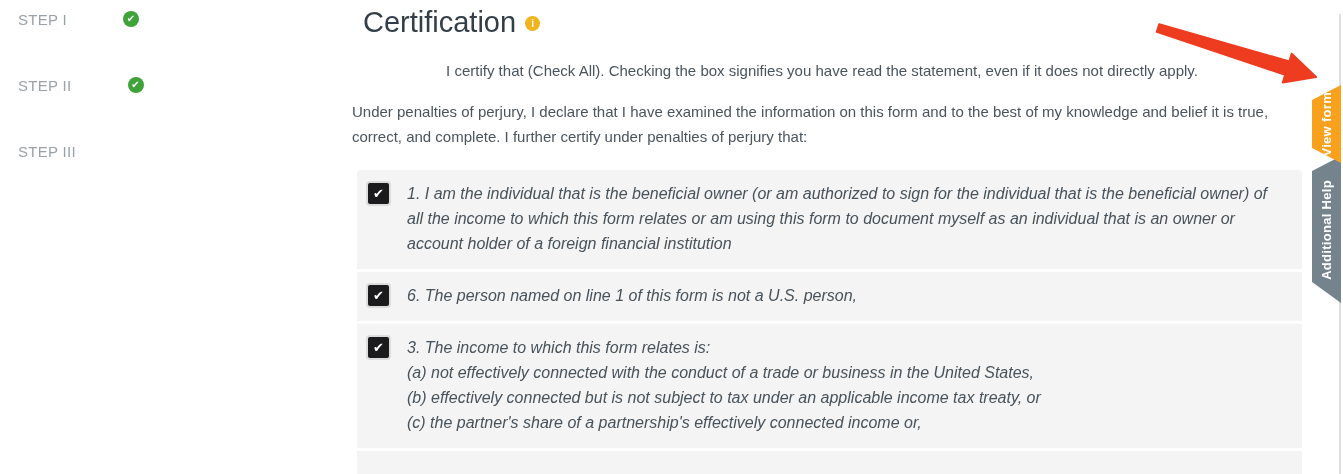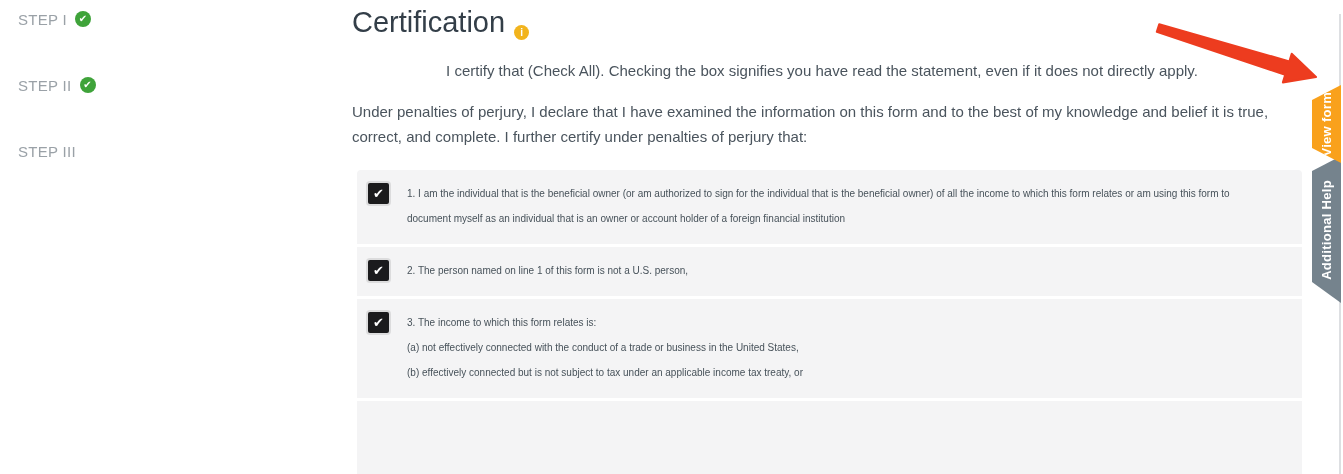--- a/index.html
+++ b/index.html
@@ -7,36 +7,36 @@
     width: 1343px; height: 474px;
     background: #ffffff;
     overflow: hidden;
     font-family: "Liberation Sans", "DejaVu Sans", sans-serif;
     position: relative;
   }
   #page { position: relative; width: 1343px; height: 474px; }
 
   
   .steps { position: absolute; left: 18px; top: 9px; }
-  .step { display: flex; align-items: center; height: 20px; margin-bottom: 46px; cursor: default; }
+  .step { display: flex; align-items: center; height: 20px; margin-bottom: 46px; cursor: default; gap: 48px; }
   .step-label {
     font-size: 15px; font-weight: 500; letter-spacing: .3px;
     color: #9aa1a7;
   }
   .step-check {
     width: 16px; height: 16px; margin-left: 8px;
     background: #3fa33a; border-radius: 50%;
     color: #fff; font-size: 10px; font-weight: 700;
     display: flex; align-items: center; justify-content: center;
     line-height: 1;
   }
 
   
   .main { position: absolute; left: 352px; top: 0; width: 946px; }
-  .page-title-row { margin-top: 4px; display: flex; align-items: flex-end; }
+  .page-title-row { margin-top: 4px; display: flex; align-items: center; margin-left: 11px; }
   .page-title {
     font-size: 29px; font-weight: 400; color: #333e48; line-height: 36px;
   }
   .info-icon {
     width: 15px; height: 15px; margin-left: 9px; margin-top: 2px;
     background: #f2b41d; border-radius: 50%;
     color: #fff; font-size: 10px; font-weight: 700; font-style: normal;
     display: flex; align-items: center; justify-content: center;
     cursor: pointer;
   }
@@ -63,22 +63,23 @@
     flex: 0 0 auto;
     width: 21px; height: 21px; margin-top: 2px;
     background: #1b1b1d; border-radius: 2px;
     box-shadow: 0 0 0 2px #dcdcdd;
     color: #fff; font-size: 13px; font-weight: 700;
     display: flex; align-items: center; justify-content: center;
     cursor: pointer;
   }
   .cert-text {
     margin-left: 18px;
-    font-size: 10px; color: #47525a; line-height: 25px;
+    font-size: 16px; color: #47525a; line-height: 25px;
     width: 868px;
+    font-style: italic;
   }
 
   
   .vtab {
     position: absolute; left: 1312px; width: 29px;
     display: flex; align-items: center; justify-content: center;
     cursor: pointer;
   }
   .vtab-viewform {
     top: 85px; height: 78px; background: #f9a11c; z-index: 5;
@@ -136,29 +137,30 @@
     <div class="cert-list" id="cert-list">
         <div class="cert-row">
           <div class="checkbox">✔</div>
           <div class="cert-text">
             <div>1. I am the individual that is the beneficial owner (or am authorized to sign for the individual that is the beneficial owner) of all the income to which this form relates or am using this form to document myself as an individual that is an owner or account holder of a foreign financial institution</div>
           </div>
         </div>
         <div class="cert-row">
           <div class="checkbox">✔</div>
           <div class="cert-text">
-            <div>2. The person named on line 1 of this form is not a U.S. person,</div>
+            <div>6. The person named on line 1 of this form is not a U.S. person,</div>
           </div>
         </div>
         <div class="cert-row">
           <div class="checkbox">✔</div>
           <div class="cert-text">
             <div>3. The income to which this form relates is:</div>
             <div>(a) not effectively connected with the conduct of a trade or business in the United States,</div>
             <div>(b) effectively connected but is not subject to tax under an applicable income tax treaty, or</div>
+            <div>(c) the partner's share of a partnership's effectively connected income or,</div>
           </div>
         </div>
         <div class="cert-row"></div>
       </div>
   </main>
 
   <div class="edge-line"></div>
 
   <div class="vtab vtab-viewform">
     <span class="vtab-label">View form</span>

